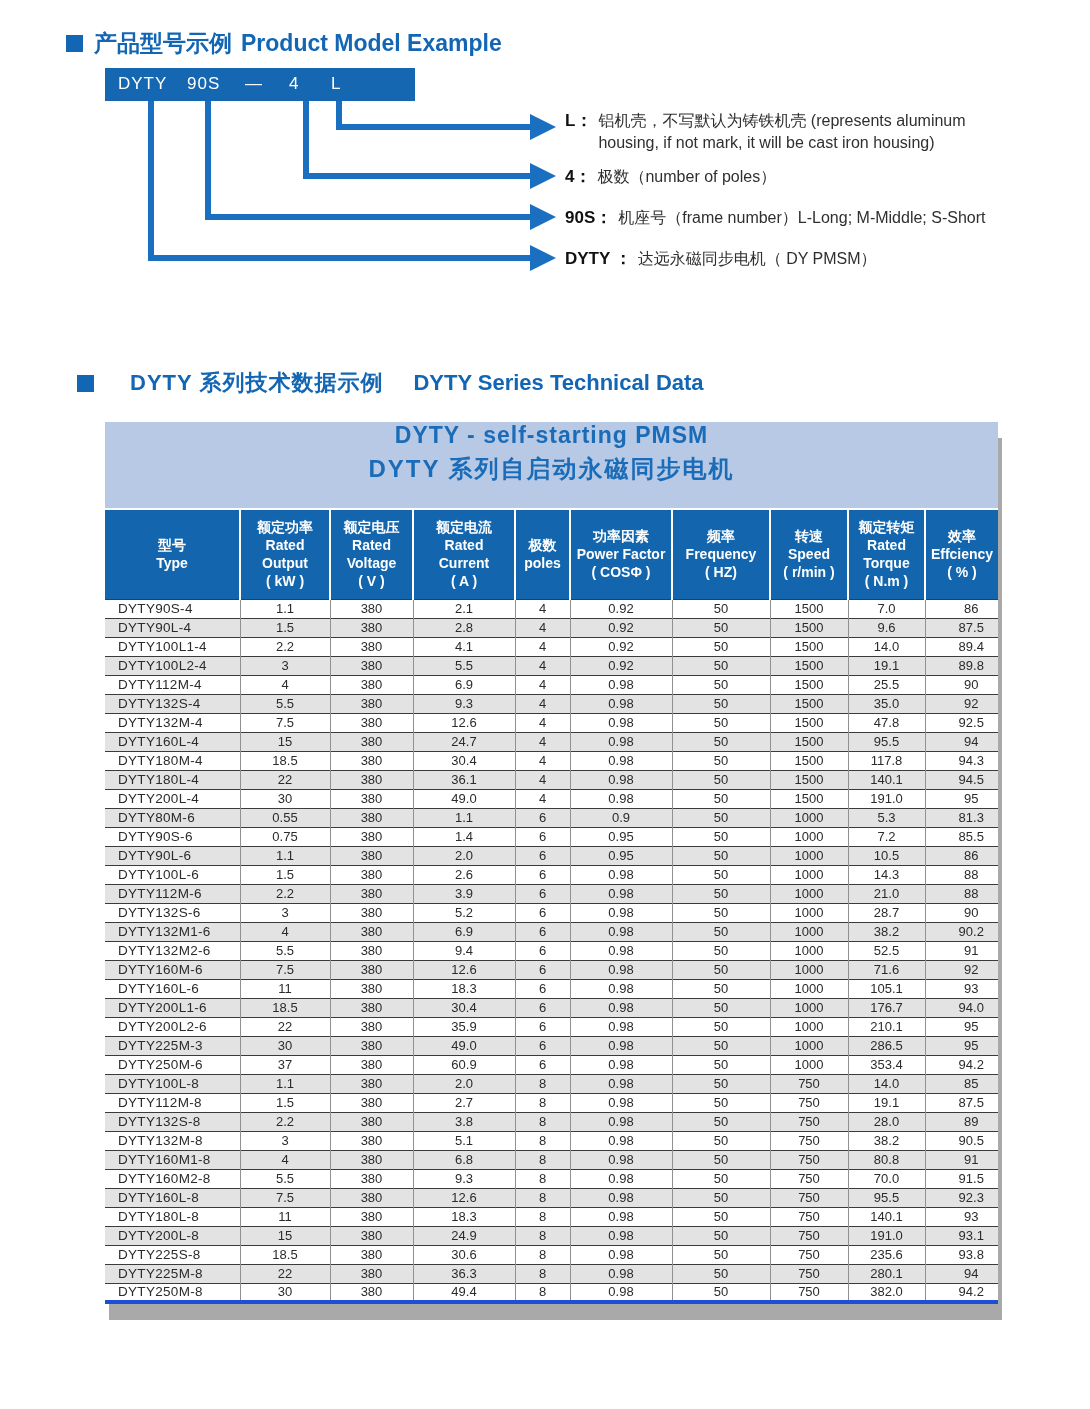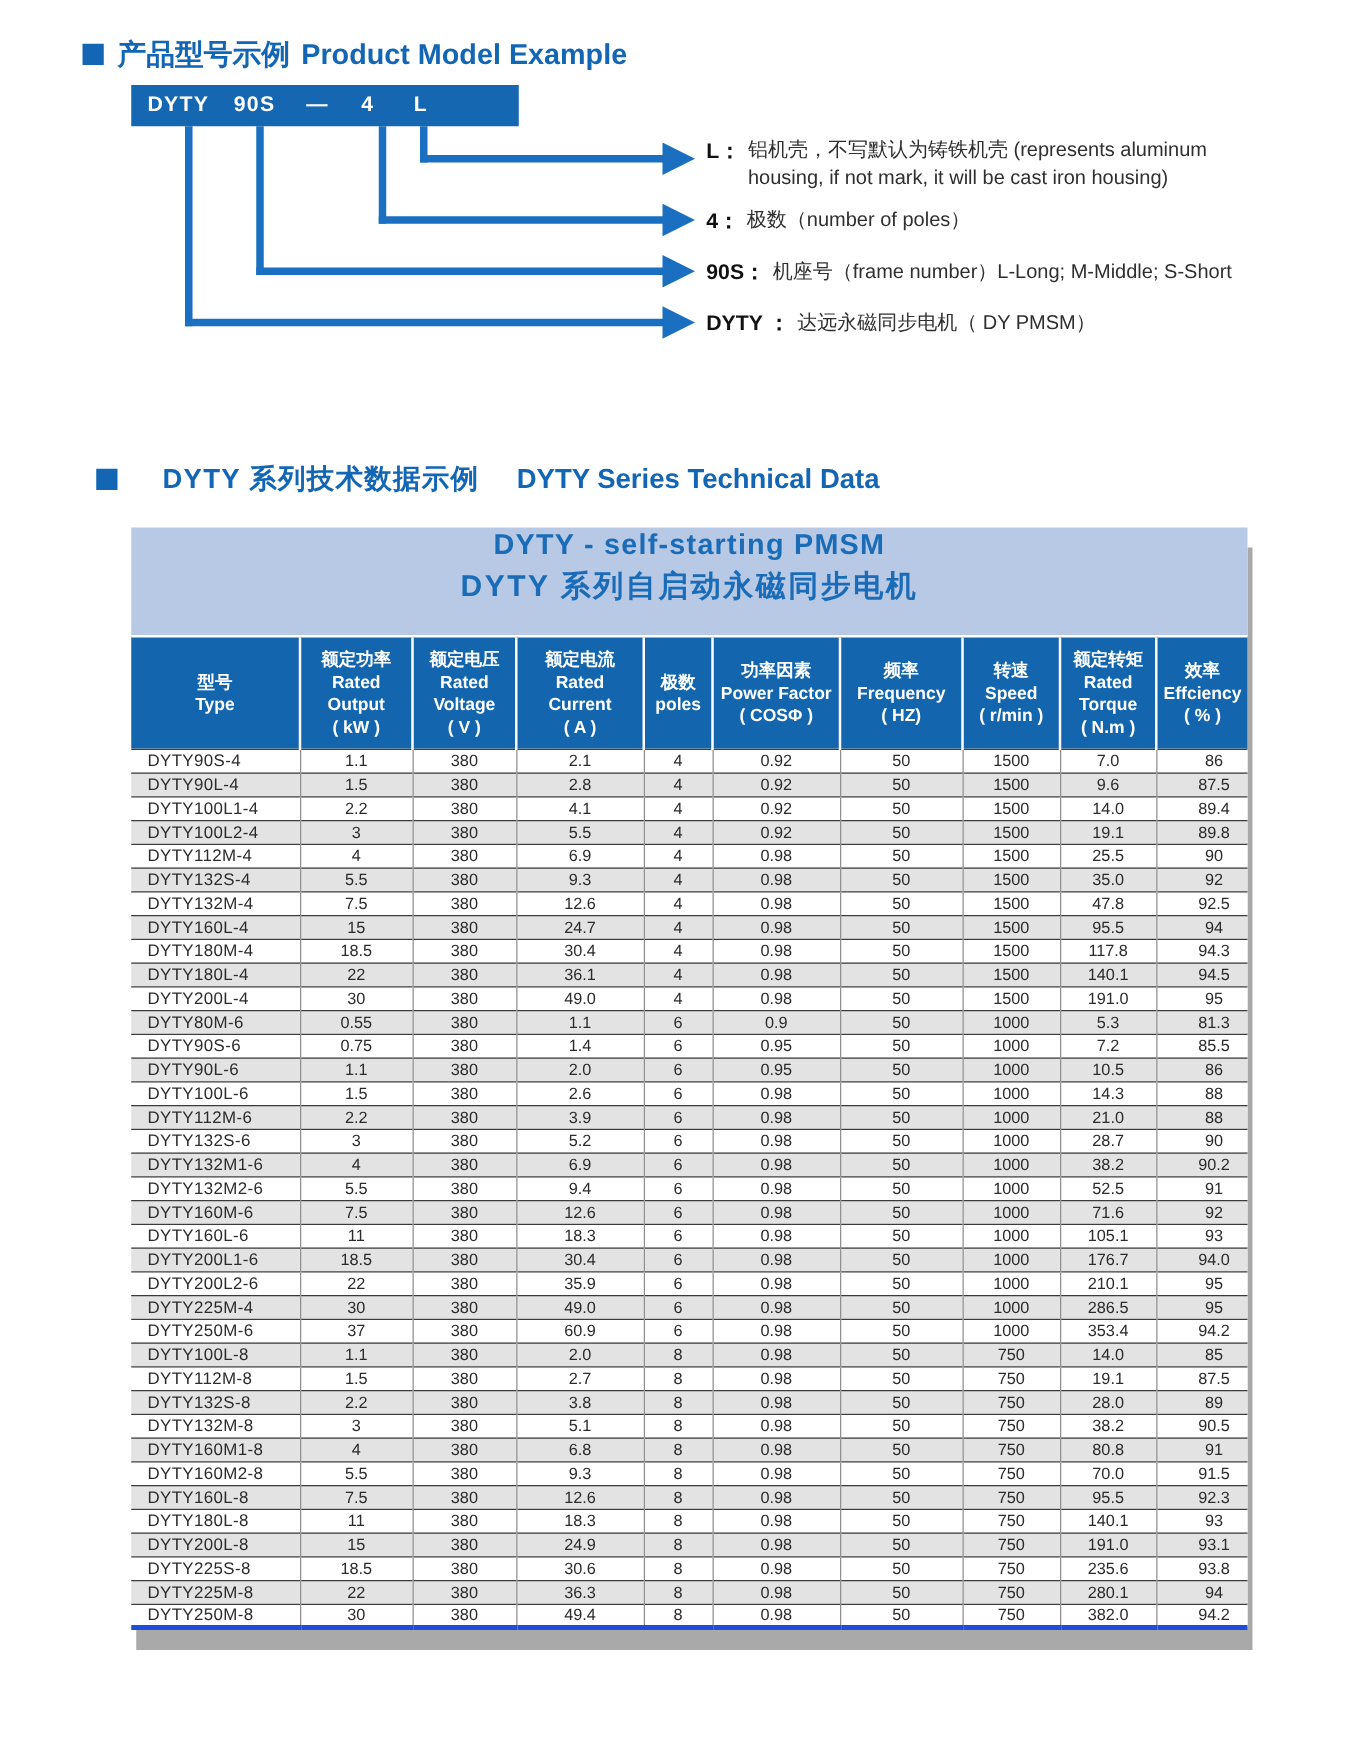--- a/index.html
+++ b/index.html
@@ -12,21 +12,21 @@
   .sec-heading .bullet { width:17px; height:17px; background:#1266b4; display:inline-block; flex:0 0 auto; }
   #heading1 { top:12px; font-size:23px; }
   #heading1 .bullet { margin-right:11px; }
   #heading2 { top:352px; font-size:22px;padding-left:11px; }
   #heading2 .bullet { margin-right:36px; }
   #heading2 .zh { margin-right:30px; letter-spacing:1px; }
 
   
   .diagram { position:absolute; left:0; top:60px; width:1090px; height:250px; }
   .model-box { position:absolute; left:105px; top:8px; width:310px; height:33px; background:#1467b0; }
-  .model-box span { position:absolute; top:6px; color:#fff; font-weight:bold; font-size:17px; letter-spacing:1px; }
+  .model-box span { position:absolute; top:6px; color:#fff; font-weight:normal; font-size:17px; letter-spacing:1px; }
   .mb-brand { left:13px; } .mb-frame { left:82px; } .mb-dash { left:140px; } .mb-poles { left:184px; } .mb-housing { left:226px; }
 
   .cline { position:absolute; background:#1a6fc0; }
   .v-l    { left:336px; top:41px; width:6px; height:29px; }
   .v-4    { left:303px; top:41px; width:6px; height:78px; }
   .v-90s  { left:205px; top:41px; width:6px; height:119px; }
   .v-dyty { left:148px; top:41px; width:6px; height:160px; }
   .h-l    { left:336px; top:64px;  width:196px; height:6px; }
   .h-4    { left:303px; top:113px; width:229px; height:6px; }
   .h-90s  { left:205px; top:154px; width:327px; height:6px; }
@@ -448,21 +448,21 @@
             <td>380</td>
             <td>35.9</td>
             <td>6</td>
             <td>0.98</td>
             <td>50</td>
             <td>1000</td>
             <td>210.1</td>
             <td>95</td>
           </tr>
           <tr>
-            <td class="cell-type">DYTY225M-4</td>
+            <td class="cell-type">DYTY225M-3</td>
             <td>30</td>
             <td>380</td>
             <td>49.0</td>
             <td>6</td>
             <td>0.98</td>
             <td>50</td>
             <td>1000</td>
             <td>286.5</td>
             <td>95</td>
           </tr>

